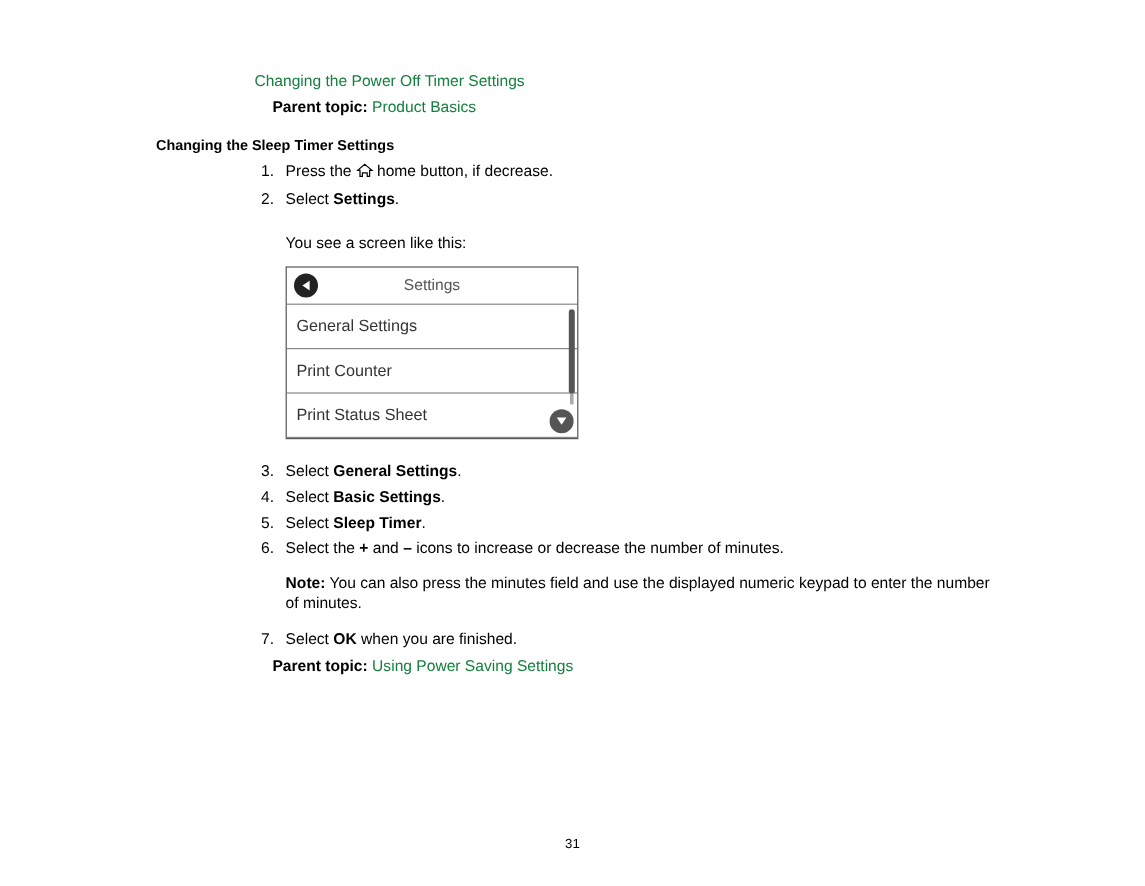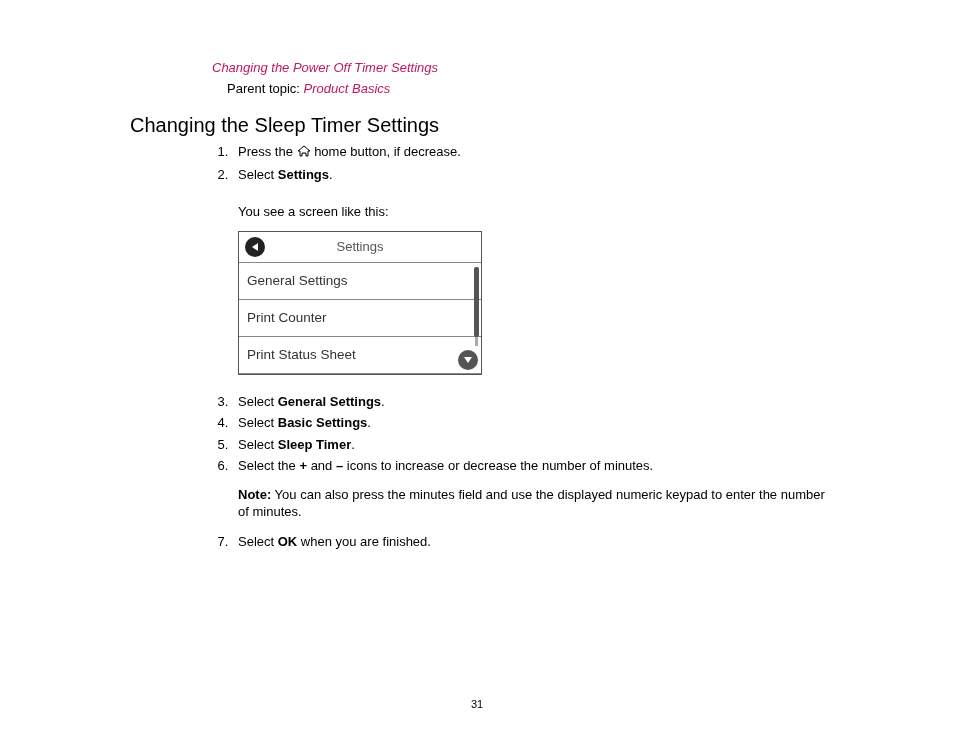--- a/index.html
+++ b/index.html
@@ -14,31 +14,30 @@
     width: 954px;
     height: 738px;
     position: relative;
     box-sizing: border-box;
     padding: 60px 120px 0 130px;
   }
   .indent-block {
     margin-left: 82px;
   }
   a.link {
-    color: #be185d;
+    color: #15803d;
     text-decoration: none;
-    font-style: italic;
   }
   .parent-topic-label {
-    font-weight: normal;
+    font-weight: bold;
     padding-left: 15px;
   }
   .heading {
-    font-size: 20px;
-    font-weight: normal;
+    font-size: 12px;
+    font-weight: bold;
     margin: 18px 0 6px 0;
   }
   .intro {
     margin: 6px 0 6px 0;
   }
   ol.steps {
     margin: 0 0 0 0;
     padding-left: 20px;
   }
   ol.steps > li {
@@ -223,16 +222,19 @@
         <span>Select the </span><span class="bold">+</span><span> and </span><span class="bold">–</span><span> icons to increase or decrease the number of minutes.</span>
         <div class="note-block">
           <span class="bold">Note:</span><span> You can also press the minutes field and use the displayed numeric keypad to enter the number of minutes.</span>
         </div>
       </li>
       <li>
         <span>Select </span><span class="bold">OK</span><span> when you are finished.</span>
       </li>
     </ol>
 
+    <div class="parent-topic-line">
+      <span class="parent-topic-label">Parent topic: </span><a href="#" class="link">Using Power Saving Settings</a>
+    </div>
   </div>
 
   <div class="page-number">31</div>
 </div>
 
 </body></html>

